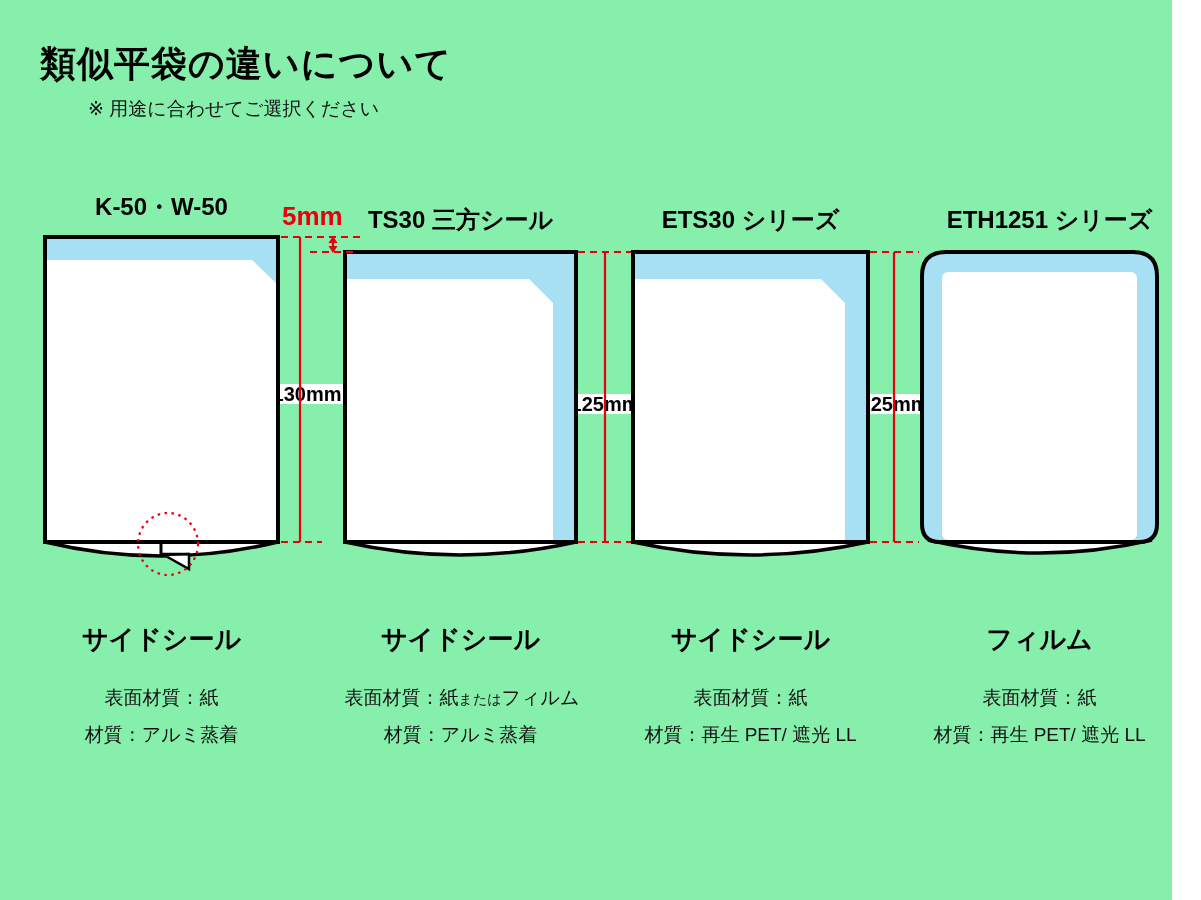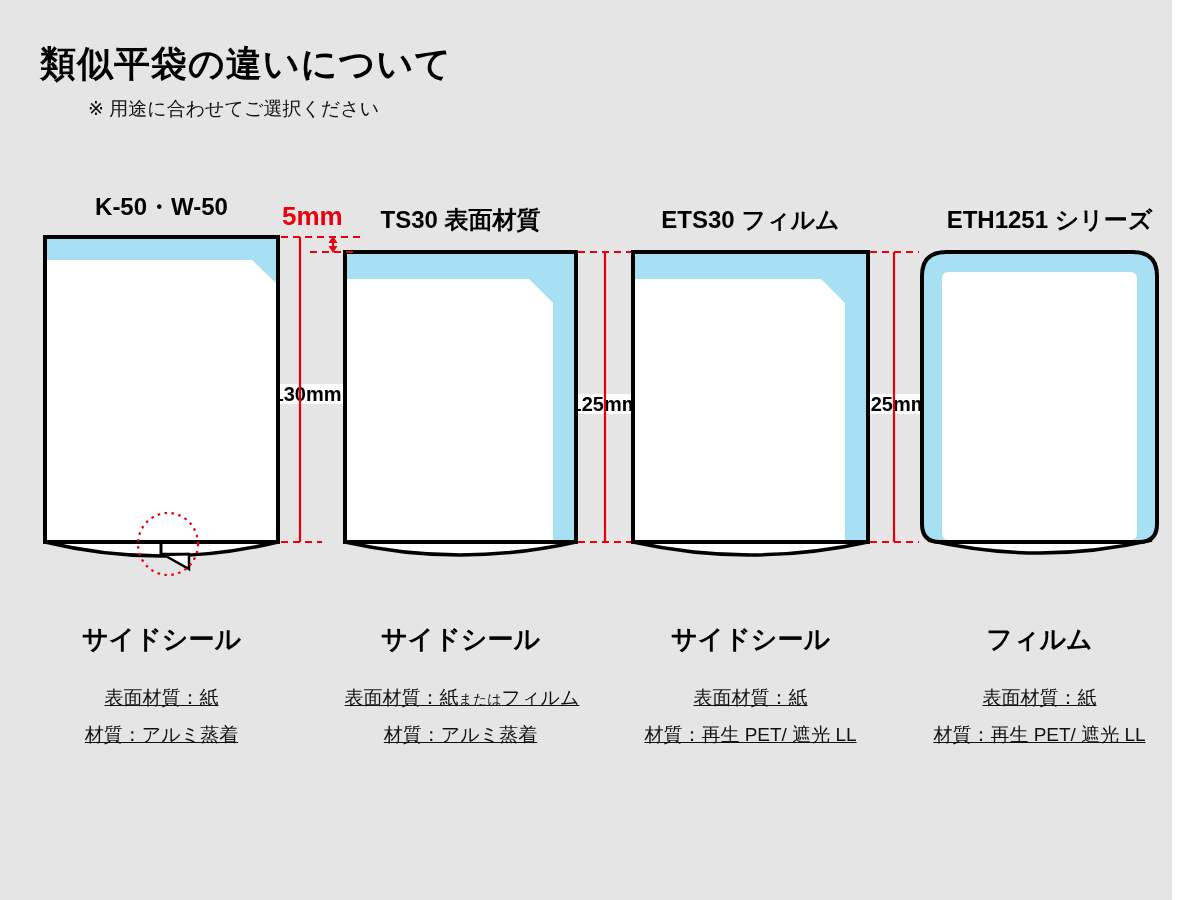--- a/index.html
+++ b/index.html
@@ -1,19 +1,19 @@
 <!DOCTYPE html>
 <html><head>
 <meta charset="utf-8">
 <style>
   html,body{margin:0;padding:0;background:#ffffff;}
   .page{
     position:relative;
     width:1172px;height:900px;
-    background:#e5e5e5;
+    background:#86efac;
     overflow:hidden;
     font-family:"Liberation Sans","DejaVu Sans",sans-serif;
     color:#000;
   }
   .abs{position:absolute;}
   .page-title{
     left:40px;top:40px;
     font-size:36px;font-weight:900;letter-spacing:1px;
     color:#000;
   }
@@ -29,36 +29,36 @@
     font-size:20px;font-weight:bold;text-align:center;
     background:#ffffff;line-height:20px;color:#000;
   }
   .dim-offset{
     font-size:26px;font-weight:bold;color:#E8000D;white-space:nowrap;
   }
   .seal-type{
     font-size:26px;font-weight:bold;text-align:center;white-space:nowrap;color:#000;
   }
   .spec-line{
-    font-size:19px;text-align:center;white-space:nowrap;color:#111;text-decoration:underline;
+    font-size:19px;text-align:center;white-space:nowrap;color:#111;
   }
   .surface-small{font-size:14px;}
   svg{display:block;}
 </style>
 </head>
 <body>
 
 <div class="page">
 
   <div class="abs page-title">類似平袋の違いについて</div>
   <div class="abs page-subtitle">※ 用途に合わせてご選択ください</div>
 
   <div class="abs bag-title" style="left:43px;top:191px;width:237px;">K-50・W-50</div>
-  <div class="abs bag-title" style="left:345px;top:204px;width:231px;">TS30 表面材質</div>
-  <div class="abs bag-title" style="left:633px;top:204px;width:235px;">ETS30 フィルム</div>
+  <div class="abs bag-title" style="left:345px;top:204px;width:231px;">TS30 三方シール</div>
+  <div class="abs bag-title" style="left:633px;top:204px;width:235px;">ETS30 シリーズ</div>
   <div class="abs bag-title" style="left:932px;top:204px;width:235px;">ETH1251 シリーズ</div>
 
   <div class="abs dim-offset" style="left:282px;top:201px;">5mm</div>
   <div class="abs dim-label" style="left:268px;top:384px;width:78px;">130mm</div>
   <div class="abs dim-label" style="left:567px;top:394px;width:76px;">125mm</div>
   <div class="abs dim-label" style="left:856px;top:394px;width:76px;">125mm</div>
 
   <svg class="abs" style="left:0;top:180px;" width="1201" height="420" viewBox="0 0 1201 420">
 
     <g>

